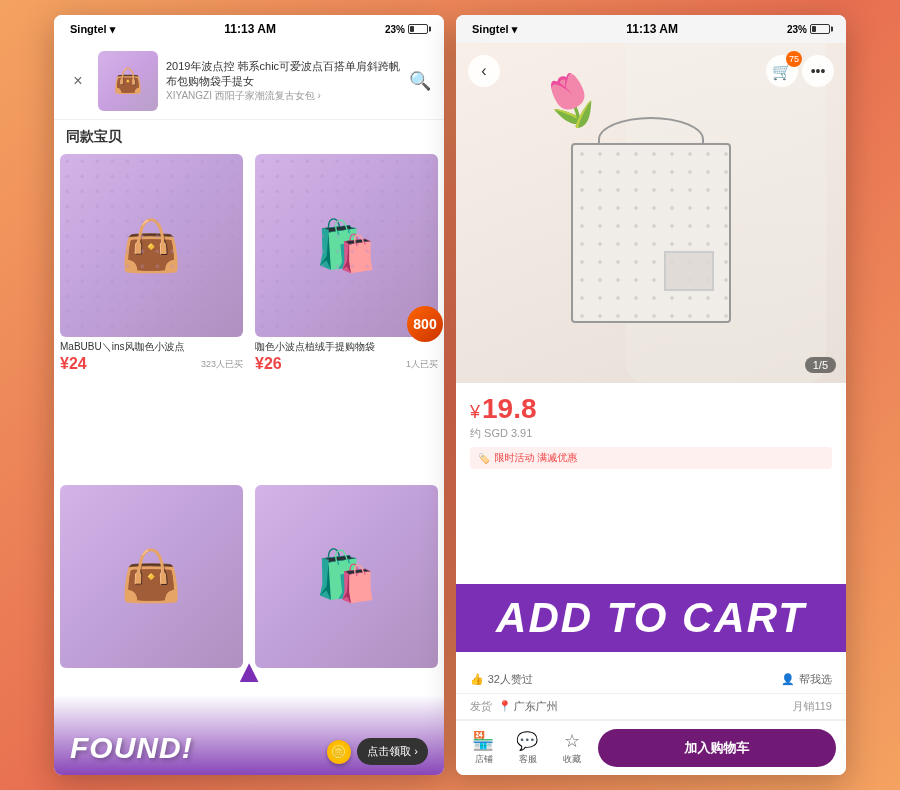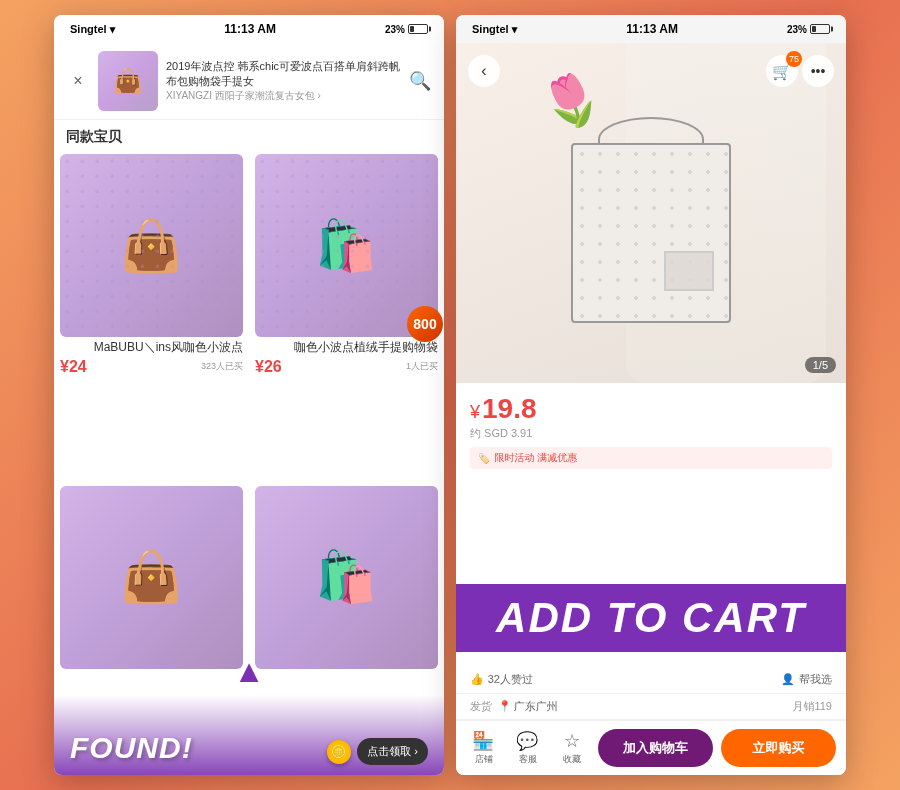--- a/index.html
+++ b/index.html
@@ -109,21 +109,21 @@
       position: relative;
     }
     .product-card-img {
       width: 100%; aspect-ratio: 1;
       background: linear-gradient(135deg, #d4b3e8 0%, #c0a0d8 50%, #b090c0 100%);
       border-radius: 6px;
       display: flex; align-items: center; justify-content: center;
       font-size: 36px;
       position: relative;
     }
-    .product-card-title { font-size: 12px; color: #333; margin-top: 3px; line-height: 1.3; text-align: right; }
+    .product-card-title { font-size: 10px; color: #333; margin-top: 3px; line-height: 1.3; }
     .product-card-bottom { display: flex; align-items: center; justify-content: space-between; margin-top: 2px; }
     .product-card-price { font-size: 16px; color: #e44; font-weight: 600; }
     .product-card-sold { font-size: 9px; color: #999; }
 
     
     .found-overlay {
       position: absolute;
       bottom: 0; left: 0; right: 0;
       height: 80px;
       background: linear-gradient(to bottom, transparent, rgba(130,60,180,0.95));
@@ -491,15 +491,14 @@
     </div>
     <div class="nav-icon-item">
       <span class="nav-icon">💬</span>
       <span>客服</span>
     </div>
     <div class="nav-icon-item">
       <span class="nav-icon">☆</span>
       <span>收藏</span>
     </div>
     <button class="btn-add-cart">加入购物车</button>
-    <button class="btn-buy-now">立即购买</button>
   </div>
 </div>
 
 </body></html>

